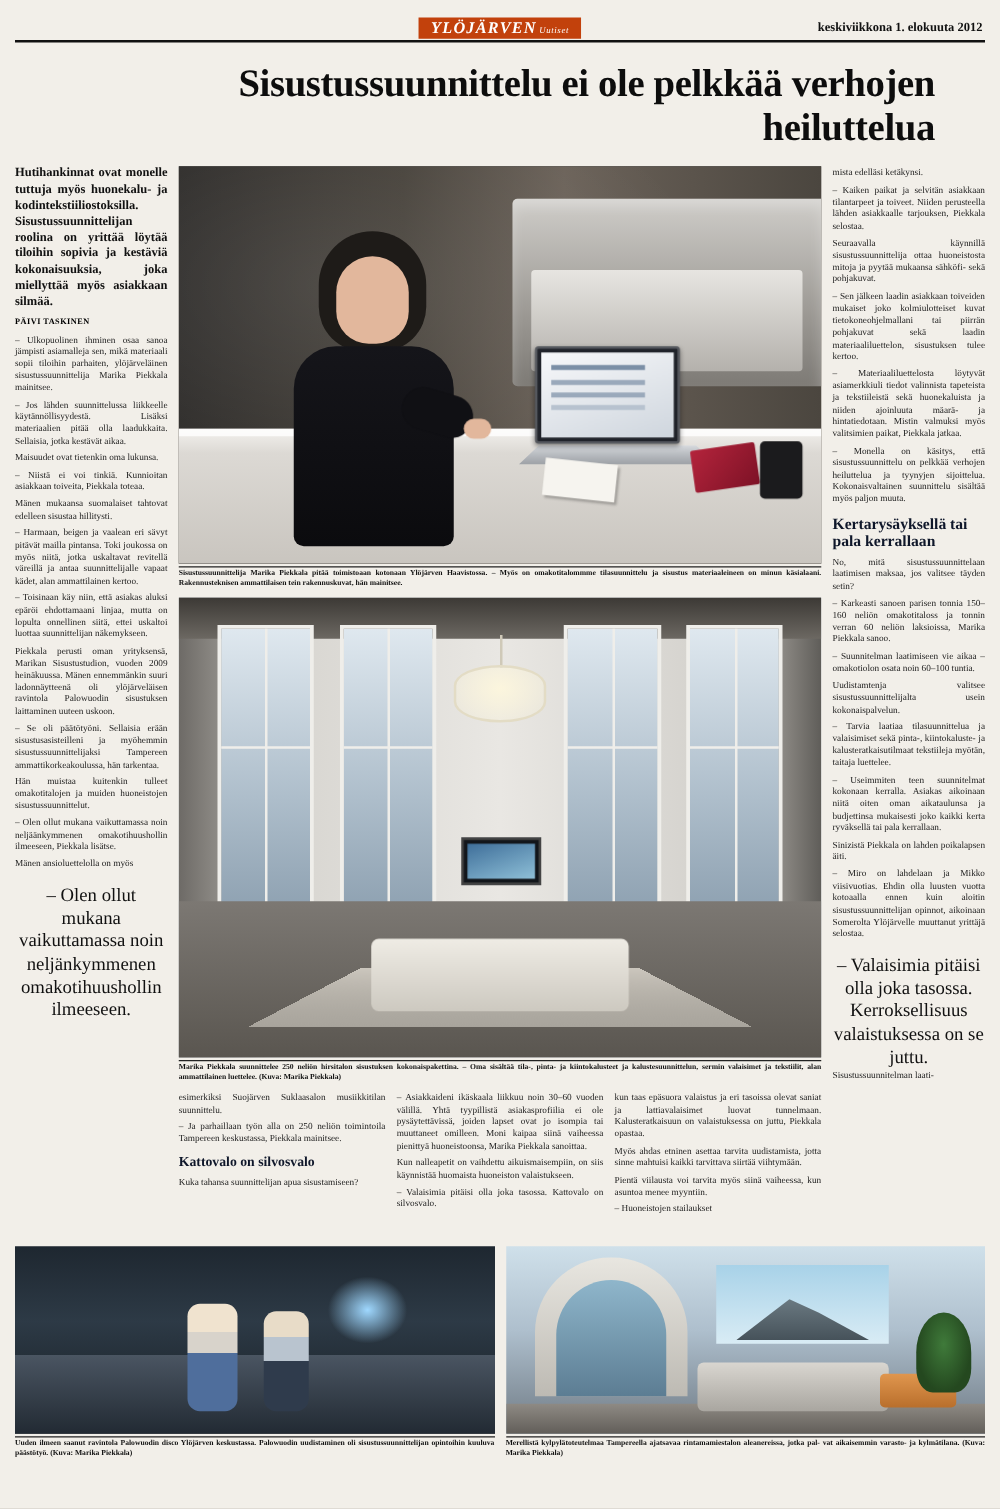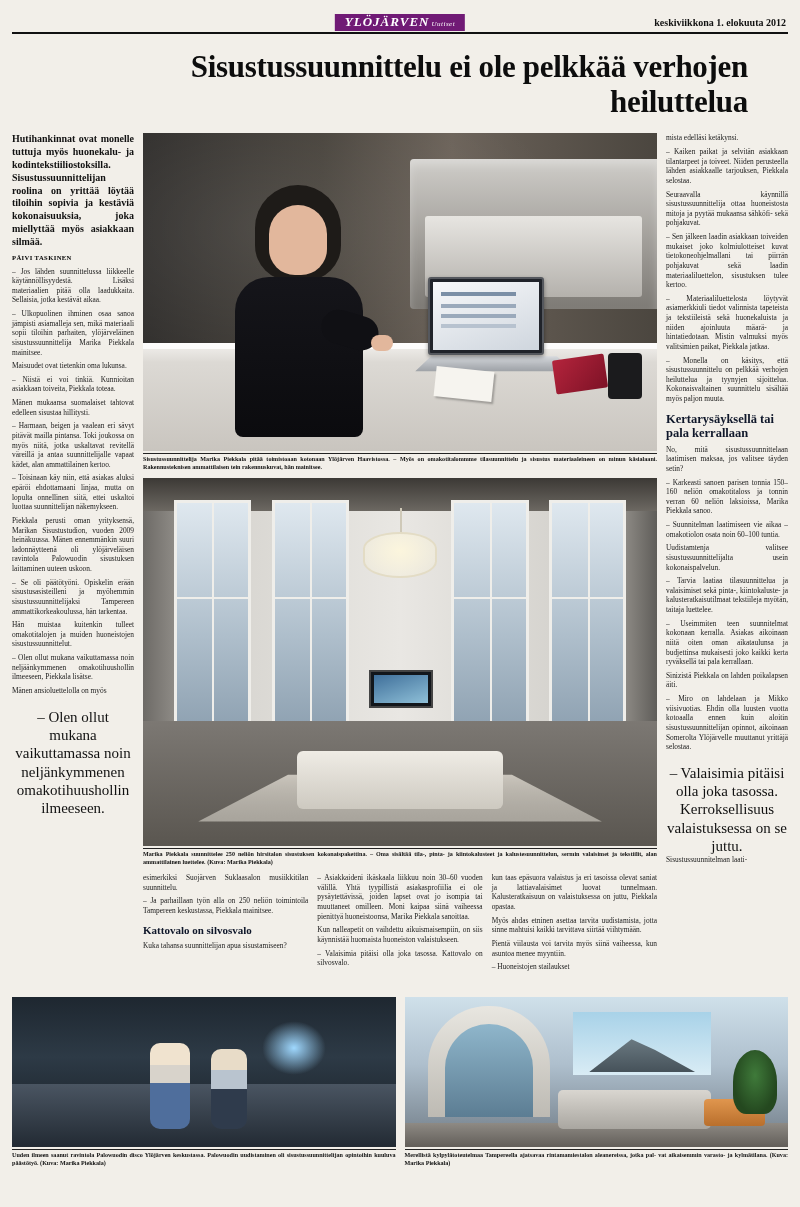--- a/index.html
+++ b/index.html
@@ -24,21 +24,21 @@
     border-bottom: 2px solid #111;
     display: flex;
     align-items: flex-end;
     justify-content: center;
   }
   .logo {
     position: absolute;
     left: 50%;
     transform: translateX(-50%);
     bottom: 1px;
-    background: #701a75;
+    background: #c2410c;
     color: #fff;
     font-family: "Liberation Serif", serif;
     font-weight: bold;
     font-style: italic;
     font-size: 13px;
     letter-spacing: 1px;
     padding: 1px 10px 2px 10px;
     line-height: 1.1;
   }
   .logo .sub {
@@ -271,29 +271,29 @@
     <div class="issue-date">keskiviikkona 1. elokuuta 2012</div>
   </div>
 
   <h1 class="headline">Sisustussuunnittelu ei ole pelkkää verhojen heiluttelua</h1>
 
   <div class="grid">
 
     <div class="col-left">
       <div class="lead">Hutihankinnat ovat monelle tuttuja myös huonekalu- ja kodintekstiiliostoksilla. Sisustussuunnittelijan roolina on yrittää löytää tiloihin sopivia ja kestäviä kokonaisuuksia, joka miellyttää myös asiakkaan silmää.</div>
       <div class="byline">PÄIVI TASKINEN</div>
+      <p class="body">– Ulkopuolinen ihminen osaa sanoa jämpisti asiamalleja sen, mikä materiaali sopii tiloihin parhaiten, ylöjärveläinen sisustussuunnittelija Marika Piekkala mainitsee.</p>
       <p class="body">– Jos lähden suunnittelussa liikkeelle käytännöllisyydestä. Lisäksi materiaalien pitää olla laadukkaita. Sellaisia, jotka kestävät aikaa.</p>
-      <p class="body">– Ulkopuolinen ihminen osaa sanoa jämpisti asiamalleja sen, mikä materiaali sopii tiloihin parhaiten, ylöjärveläinen sisustussuunnittelija Marika Piekkala mainitsee.</p>
       <p class="body">Maisuudet ovat tietenkin oma lukunsa.</p>
       <p class="body">– Niistä ei voi tinkiä. Kunnioitan asiakkaan toiveita, Piekkala toteaa.</p>
       <p class="body">Mänen mukaansa suomalaiset tahtovat edelleen sisustaa hillitysti.</p>
       <p class="body">– Harmaan, beigen ja vaalean eri sävyt pitävät mailla pintansa. Toki joukossa on myös niitä, jotka uskaltavat revitellä väreillä ja antaa suunnittelijalle vapaat kädet, alan ammattilainen kertoo.</p>
       <p class="body">– Toisinaan käy niin, että asiakas aluksi epäröi ehdottamaani linjaa, mutta on lopulta onnellinen siitä, ettei uskaltoi luottaa suunnittelijan näkemykseen.</p>
       <p class="body">Piekkala perusti oman yrityksensä, Marikan Sisustustudion, vuoden 2009 heinäkuussa. Mänen ennemmänkin suuri ladonnäytteenä oli ylöjärveläisen ravintola Palowuodin sisustuksen laittaminen uuteen uskoon.</p>
-      <p class="body">– Se oli päätötyöni. Opiskelin erään sisustusasisteilleni ja myöhemmin sisustussuunnittelijaksi Tampereen ammattikorkeakoulussa, hän tarkentaa.</p>
+      <p class="body">– Se oli päätötyöni. Sellaisia erään sisustusasisteilleni ja myöhemmin sisustussuunnittelijaksi Tampereen ammattikorkeakoulussa, hän tarkentaa.</p>
       <p class="body">Hän muistaa kuitenkin tulleet omakotitalojen ja muiden huoneistojen sisustussuunnittelut.</p>
       <p class="body">– Olen ollut mukana vaikuttamassa noin neljäänkymmenen omakotihuushollin ilmeeseen, Piekkala lisätse.</p>
       <p class="body">Mänen ansioluettelolla on myös</p>
       <div class="pullquote">– Olen ollut mukana vaikuttamassa noin neljänkymmenen omakotihuushollin ilmeeseen.</div>
     </div>
 
     <div class="col-mid">
 
       <div class="photo ph1">
         <div class="wall"></div>

